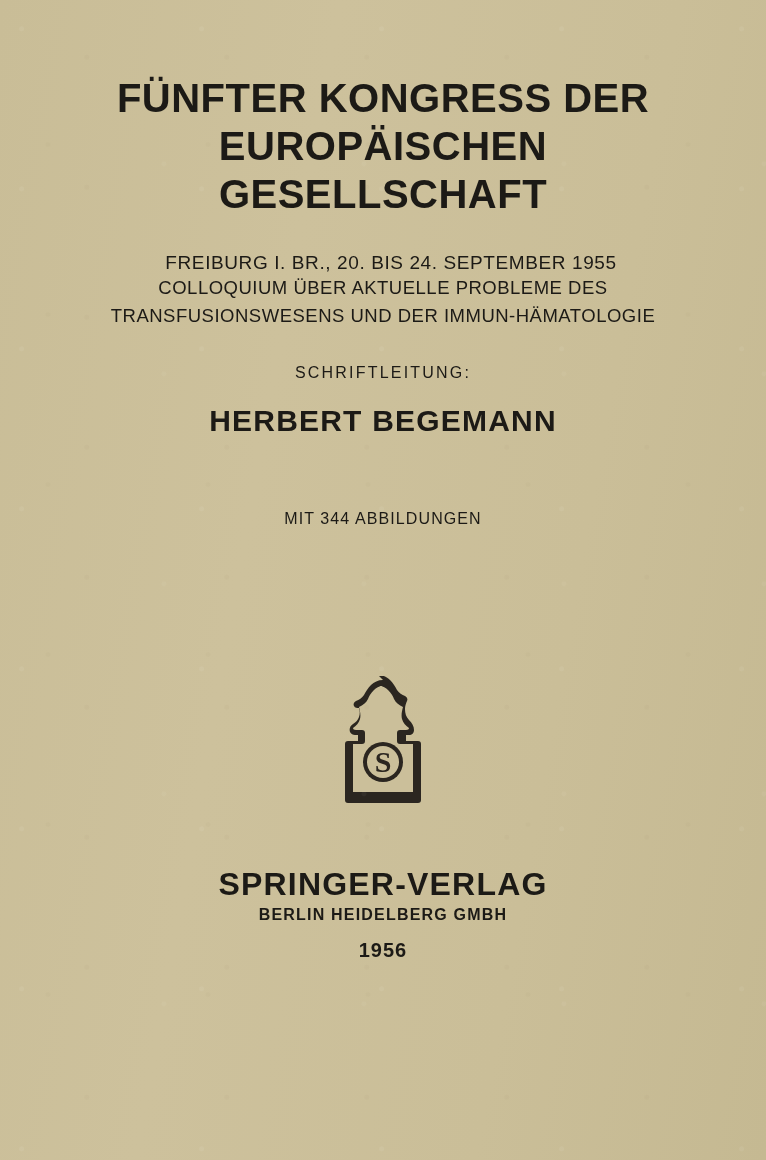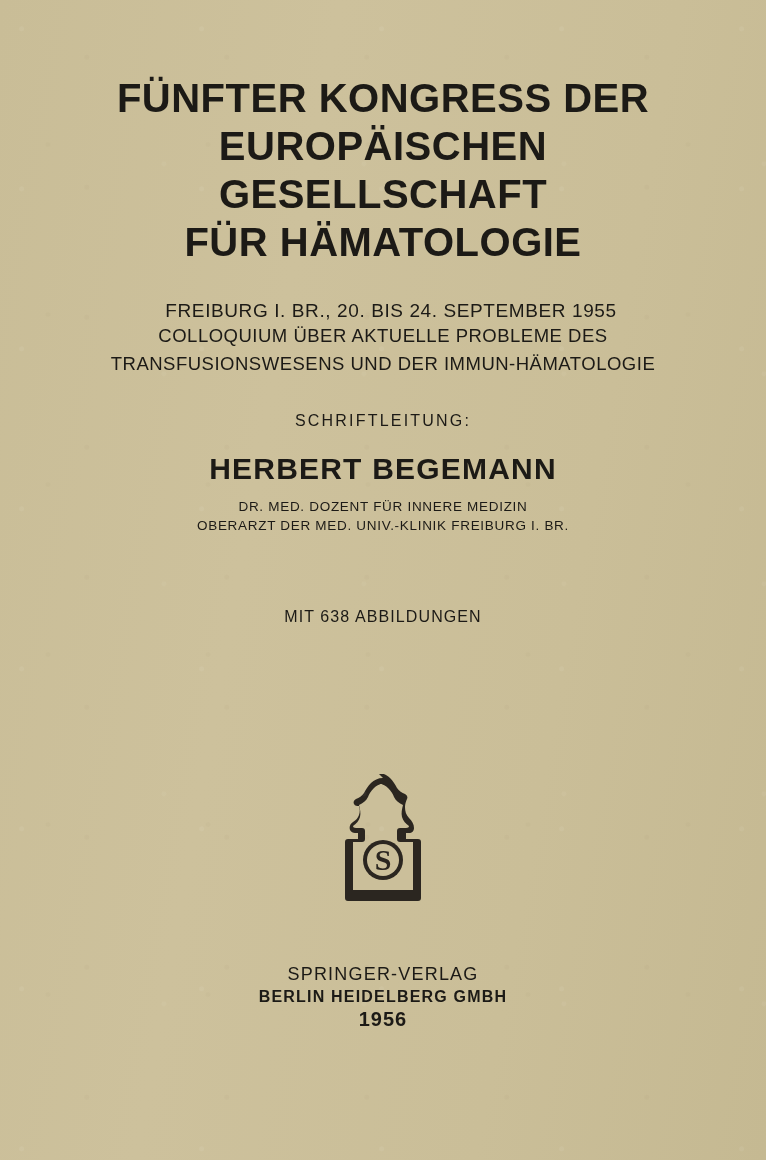--- a/index.html
+++ b/index.html
@@ -107,69 +107,64 @@
     display: flex;
     align-items: center;
     justify-content: center;
   }
 
   .publisher {
     margin-top: 62px;
     text-align: center;
   }
   .publisher .pub-name {
-    font-size: 18px;
-    font-weight: 400;
+    font-size: 32px;
+    font-weight: 700;
     letter-spacing: 1.2px;
     display: block;
   }
   .publisher .pub-city {
     font-size: 16px;
     font-weight: 700;
     letter-spacing: 1.2px;
     display: block;
     margin-top: 3px;
   }
   .publisher .pub-year {
     font-size: 20px;
     font-weight: 700;
     letter-spacing: 1px;
     display: block;
-    margin-top: 2px;
+    margin-top: 15px;
   }
 </style>
 </head>
 <body>
 
 <div class="page">
   <div class="grain"></div>
 
   <div class="title-block">
     <h1 class="main-title">
       <span class="l1">FÜNFTER KONGRESS DER</span>
       <span class="l2">EUROPÄISCHEN GESELLSCHAFT</span>
-      <span class="l3">FÜR HÄMATOLOGIE</span>
     </h1>
   </div>
 
   <div class="place-date">FREIBURG I. BR., 20. BIS 24. SEPTEMBER 1955</div>
 
   <div class="colloquium">
     <span>COLLOQUIUM ÜBER AKTUELLE PROBLEME DES</span>
     <span>TRANSFUSIONSWESENS UND DER IMMUN-HÄMATOLOGIE</span>
   </div>
 
   <div class="editor-label">SCHRIFTLEITUNG:</div>
   <div class="editor-name">HERBERT BEGEMANN</div>
-  <div class="editor-aff">
-    <span>DR. MED. DOZENT FÜR INNERE MEDIZIN</span>
-    <span>OBERARZT DER MED. UNIV.-KLINIK FREIBURG I. BR.</span>
-  </div>
 
-  <div class="figures">MIT 638 ABBILDUNGEN</div>
+  <div class="figures">MIT 344 ABBILDUNGEN</div>
 
   <div class="logo">
     <svg width="92" height="128" viewBox="0 0 92 128" aria-hidden="true">
       <g fill="#2b2620">
         <path d="M46 4c-5 0-9 2-12 5-3 3-5 6-7 10-2 3-5 5-8 6-2 1-3 3-2 5 1 2 3 2 5 2 1 3 1 6 0 9-1 3-3 5-6 7-3 2-4 5-3 8 1 2 3 3 5 3h3v6H11c-2 0-3 1-3 3v56c0 2 1 3 3 3h70c2 0 3-1 3-3V68c0-2-1-3-3-3H69v-6h3c3 0 5-2 5-5 0-4-2-7-5-10-3-3-4-7-4-11 0-3 1-6 2-8 1-2 0-4-2-5-3-1-6-3-8-6-2-4-4-7-7-10-3-3-7-5-12-5z"></path>
       </g>
       <g fill="#cbbf9a">
         <path d="M46 10c-4 0-7 2-9 4-3 3-5 6-6 9-2 4-5 6-9 8 1 4 2 8 1 12-1 4-4 7-7 9 0 1 1 2 3 2h6c2 0 3 1 3 3v8c0 2-1 3-3 3H16v48h60V68H63c-2 0-3-1-3-3v-8c0-2 1-3 3-3h6c2 0 3-1 3-2-3-2-6-5-7-9-1-4 0-8 1-12-4-2-7-4-9-8-1-3-3-6-6-9-2-2-5-4-9-4z"></path>
       </g>
       <g fill="#2b2620">

